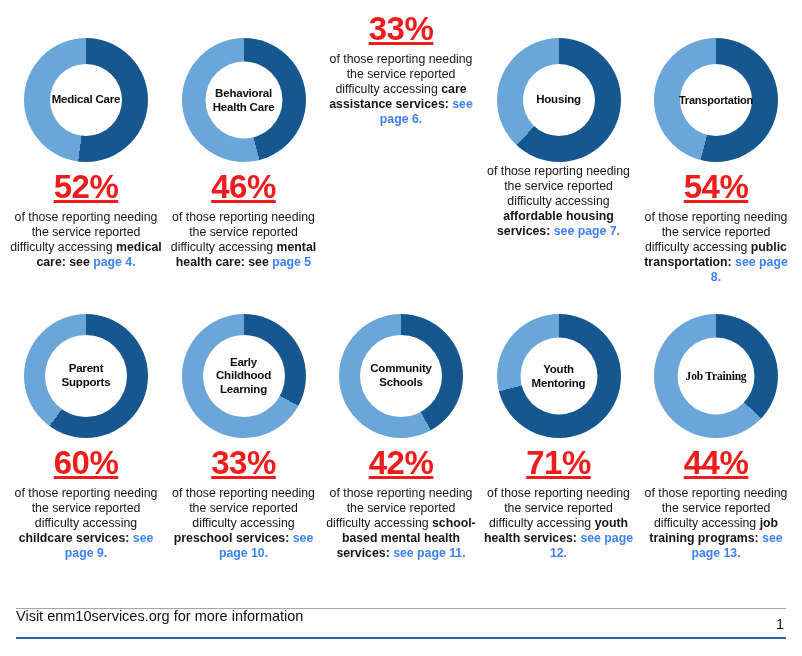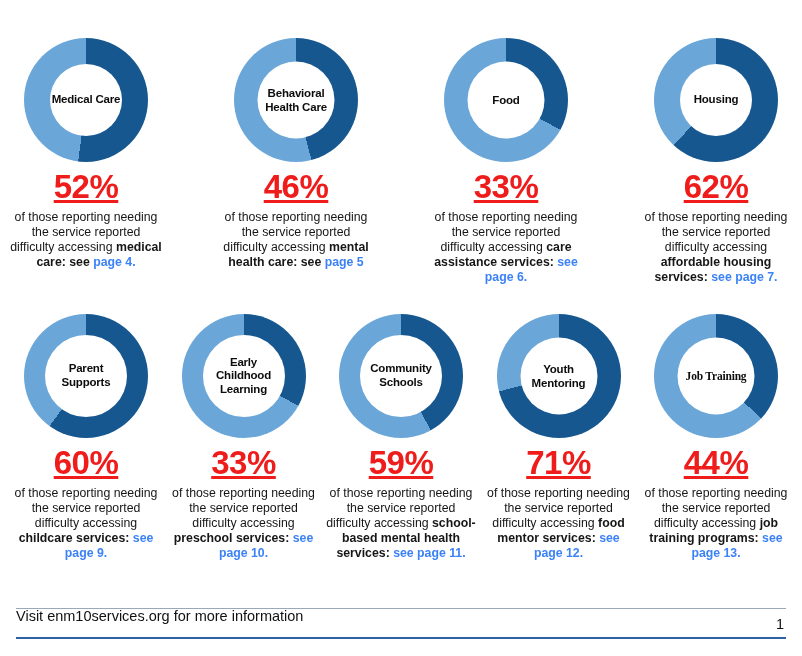--- a/index.html
+++ b/index.html
@@ -175,40 +175,43 @@
               <div class="donut-hole hole-62">
                 <span class="donut-label ">Behavioral
 Health Care</span>
               </div>
             </div>
           </div>
           <div class="pct">46%</div>
           <div class="caption"><span>of those reporting needing the service reported difficulty accessing </span><b>mental health care: see </b><span class="red">page 5</span></div>
         </div>
         <div class="cell">
-          <div class="donut-wrap">
-            <div class="donut" style="background: conic-gradient(rgb(23, 87, 143) 0deg, rgb(23, 87, 143) 118.8deg, rgb(106, 166, 216) 118.8deg, rgb(106, 166, 216) 360deg);">
-              <div class="donut-hole hole-62">
-                <span class="donut-label ">Food</span>
-              </div>
-            </div>
-          </div>
           <div class="pct">33%</div>
           <div class="caption"><span>of those reporting needing the service reported difficulty accessing </span><b>care assistance services: </b><span class="red">see page 6.</span></div>
         </div>
         <div class="cell">
           <div class="donut-wrap">
             <div class="donut" style="background: conic-gradient(rgb(23, 87, 143) 0deg, rgb(23, 87, 143) 223.2deg, rgb(106, 166, 216) 223.2deg, rgb(106, 166, 216) 360deg);">
               <div class="donut-hole hole-58">
                 <span class="donut-label ">Housing</span>
               </div>
             </div>
           </div>
-          <div class="pct">62%</div>
           <div class="caption"><span>of those reporting needing the service reported difficulty accessing </span><b>affordable housing services: </b><span class="red">see page 7.</span></div>
+        </div>
+        <div class="cell">
+          <div class="donut-wrap">
+            <div class="donut" style="background: conic-gradient(rgb(23, 87, 143) 0deg, rgb(23, 87, 143) 194.4deg, rgb(106, 166, 216) 194.4deg, rgb(106, 166, 216) 360deg);">
+              <div class="donut-hole hole-58">
+                <span class="donut-label tight">Transportation</span>
+              </div>
+            </div>
+          </div>
+          <div class="pct">54%</div>
+          <div class="caption"><span>of those reporting needing the service reported difficulty accessing </span><b>public transportation: </b><span class="red">see page 8.</span></div>
         </div>
       </div>
     <div class="row row-2">
         <div class="cell">
           <div class="donut-wrap compact">
             <div class="donut" style="background: conic-gradient(rgb(23, 87, 143) 0deg, rgb(23, 87, 143) 216deg, rgb(106, 166, 216) 216deg, rgb(106, 166, 216) 360deg);">
               <div class="donut-hole hole-66">
                 <span class="donut-label ">Parent
 Supports</span>
               </div>
@@ -232,34 +235,34 @@
         </div>
         <div class="cell">
           <div class="donut-wrap compact">
             <div class="donut" style="background: conic-gradient(rgb(23, 87, 143) 0deg, rgb(23, 87, 143) 151.2deg, rgb(106, 166, 216) 151.2deg, rgb(106, 166, 216) 360deg);">
               <div class="donut-hole hole-66">
                 <span class="donut-label ">Community
 Schools</span>
               </div>
             </div>
           </div>
-          <div class="pct">59%</div>
+          <div class="pct">42%</div>
           <div class="caption"><span>of those reporting needing the service reported difficulty accessing </span><b>school-based mental health services: </b><span class="red">see page 11.</span></div>
         </div>
         <div class="cell">
           <div class="donut-wrap compact">
             <div class="donut" style="background: conic-gradient(rgb(23, 87, 143) 0deg, rgb(23, 87, 143) 255.6deg, rgb(106, 166, 216) 255.6deg, rgb(106, 166, 216) 360deg);">
               <div class="donut-hole hole-62">
                 <span class="donut-label ">Youth
 Mentoring</span>
               </div>
             </div>
           </div>
           <div class="pct">71%</div>
-          <div class="caption"><span>of those reporting needing the service reported difficulty accessing </span><b>food mentor services: </b><span class="red">see page 12.</span></div>
+          <div class="caption"><span>of those reporting needing the service reported difficulty accessing </span><b>youth health services: </b><span class="red">see page 12.</span></div>
         </div>
         <div class="cell">
           <div class="donut-wrap compact">
             <div class="donut" style="background: conic-gradient(rgb(23, 87, 143) 0deg, rgb(23, 87, 143) 133.2deg, rgb(106, 166, 216) 133.2deg, rgb(106, 166, 216) 360deg); font-family: Liberation Serif, serif;">
               <div class="donut-hole hole-62">
                 <span class="donut-label ">Job Training</span>
               </div>
             </div>
           </div>
           <div class="pct">44%</div>

